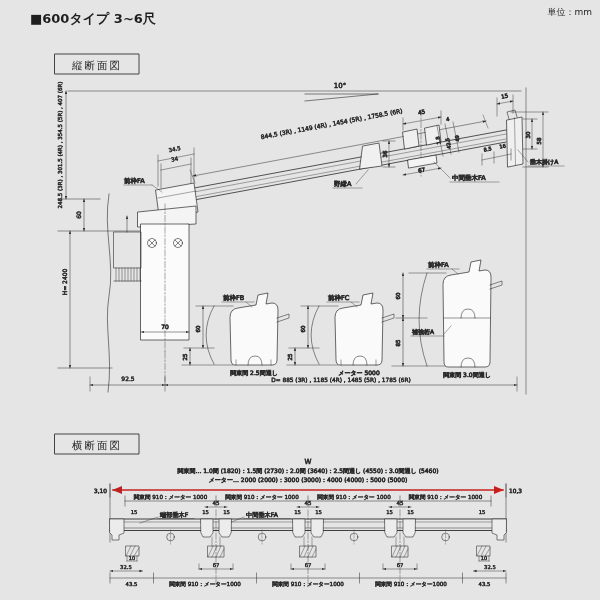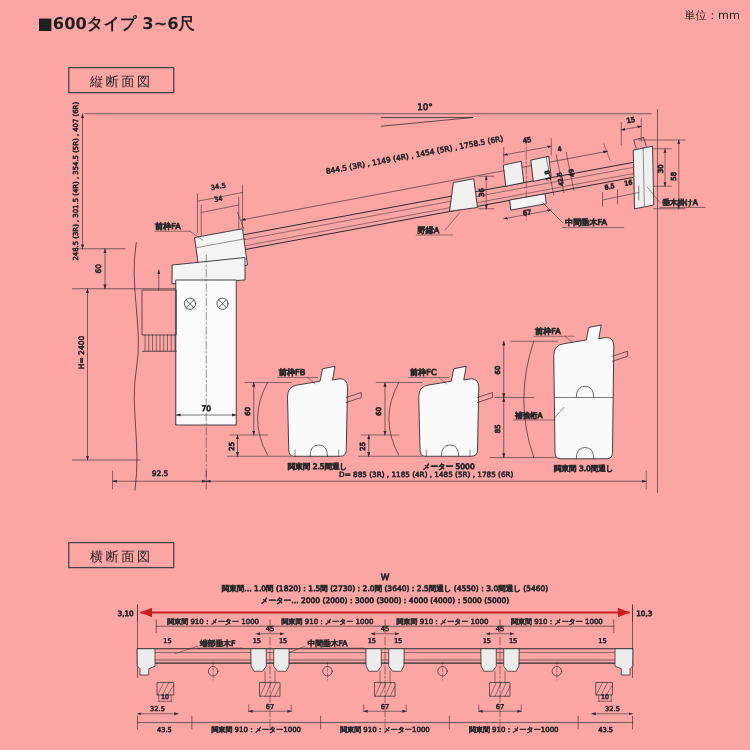--- a/index.html
+++ b/index.html
@@ -1,16 +1,16 @@
 <!DOCTYPE html>
 <html><head>
 <meta charset="utf-8">
 <style>
   html,body{margin:0;padding:0;background:#ffffff;}
-  .page{width:600px;height:600px;position:relative;background:#fca5a5;overflow:hidden;}
+  .page{width:600px;height:600px;position:relative;background:#e5e5e5;overflow:hidden;}
   svg{display:block;}
   text{font-family:"DejaVu Sans","Liberation Sans",sans-serif;fill:#1f1f1f;}
   .ttl{font-weight:bold;}
   .boxlbl{letter-spacing:2px;}
   line,path,rect,circle,polygon{vector-effect:non-scaling-stroke;}
 </style>
 </head>
 <body>
 
 <div class="page">

